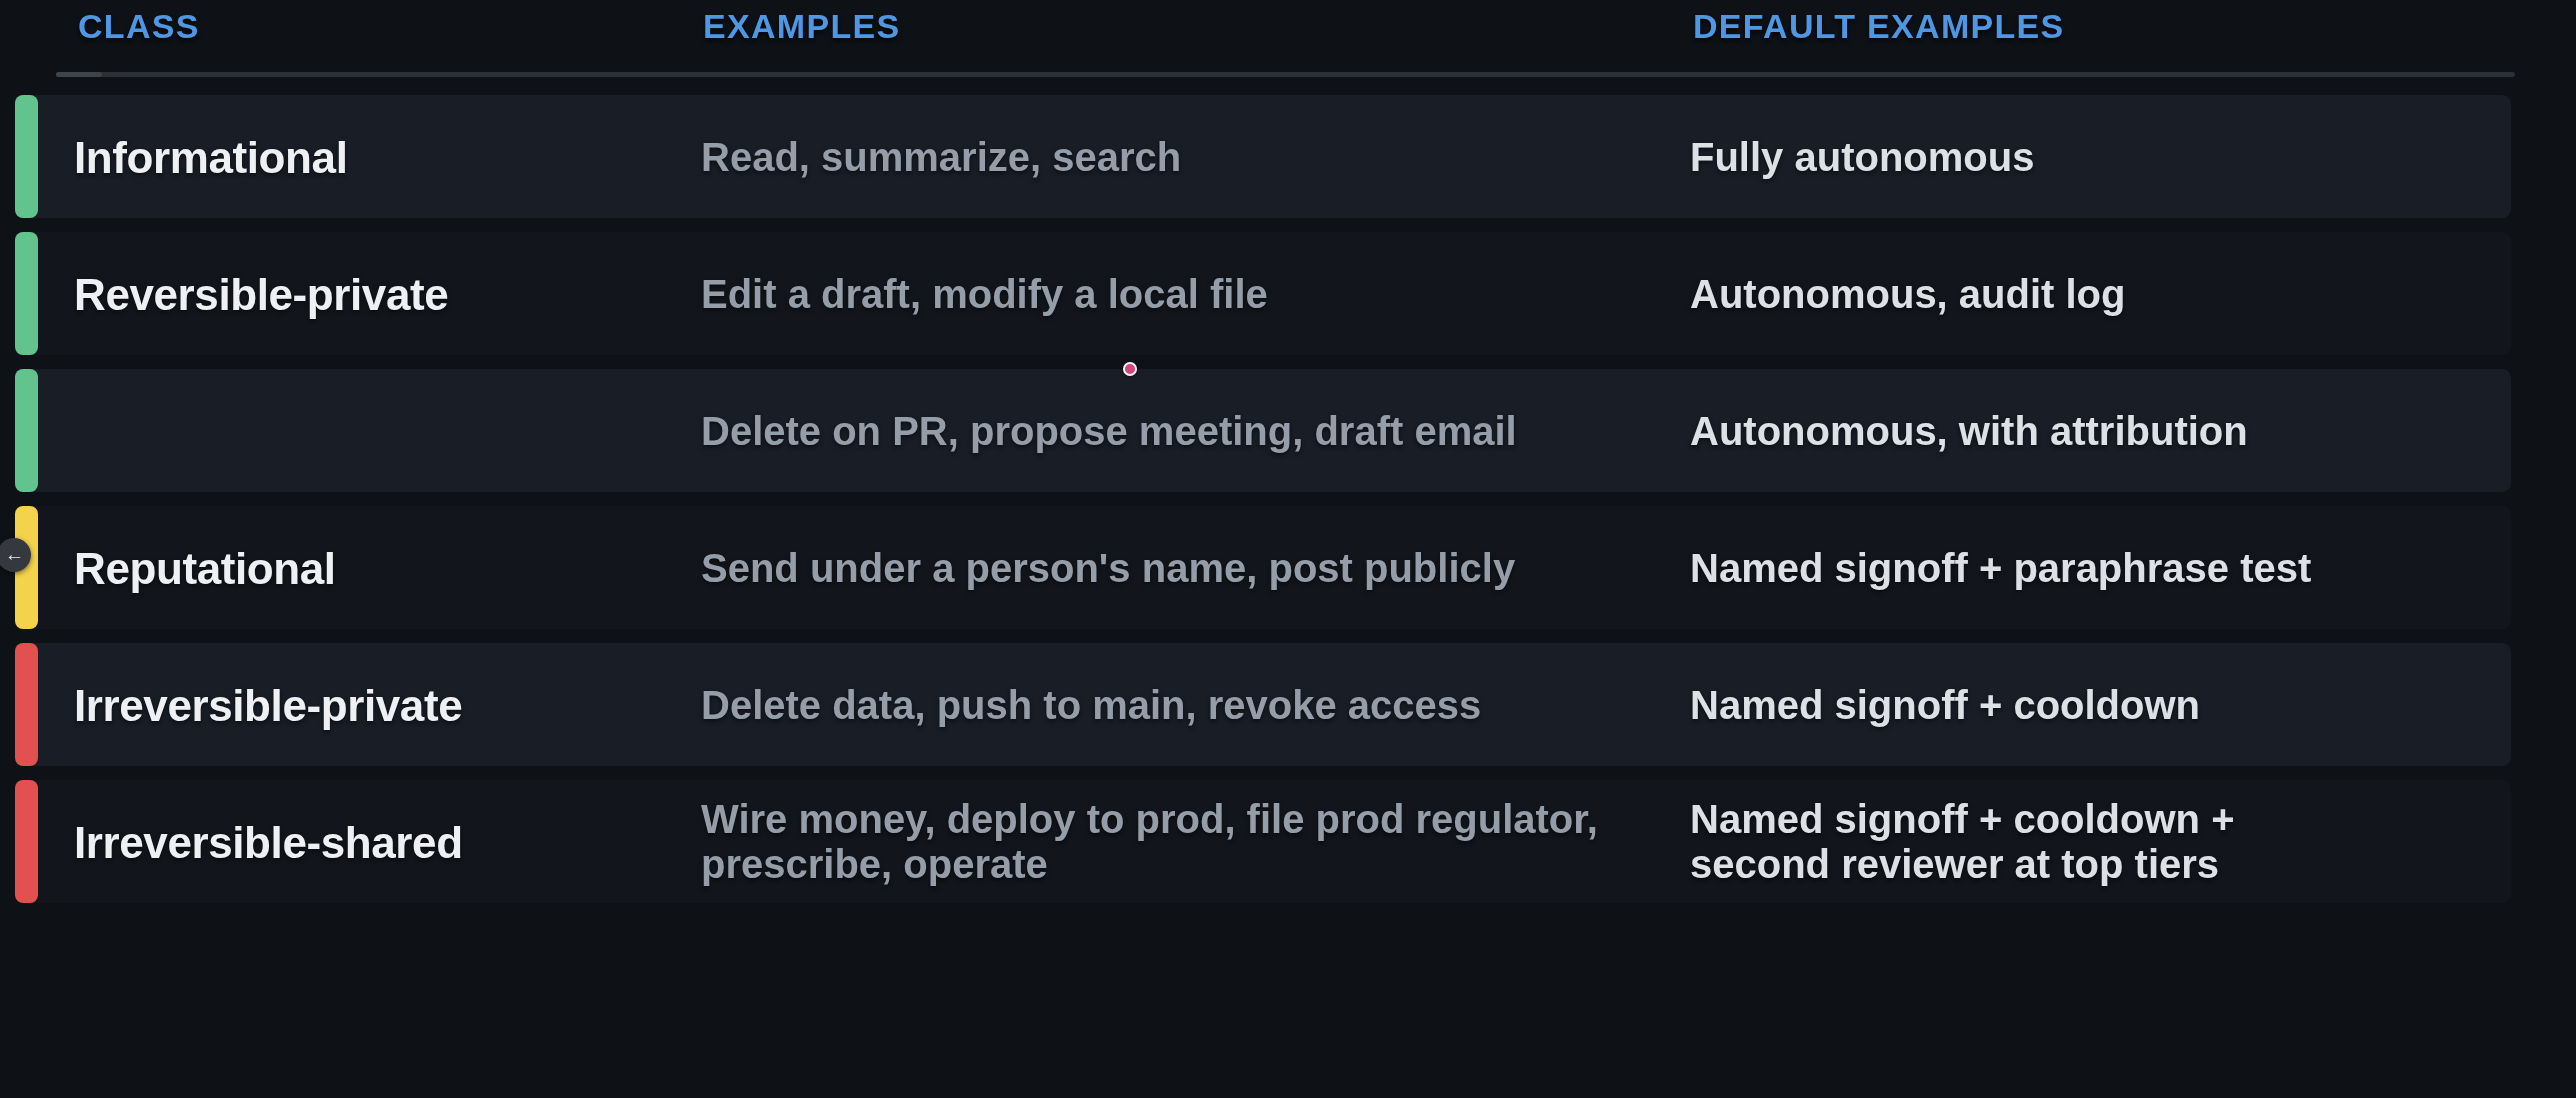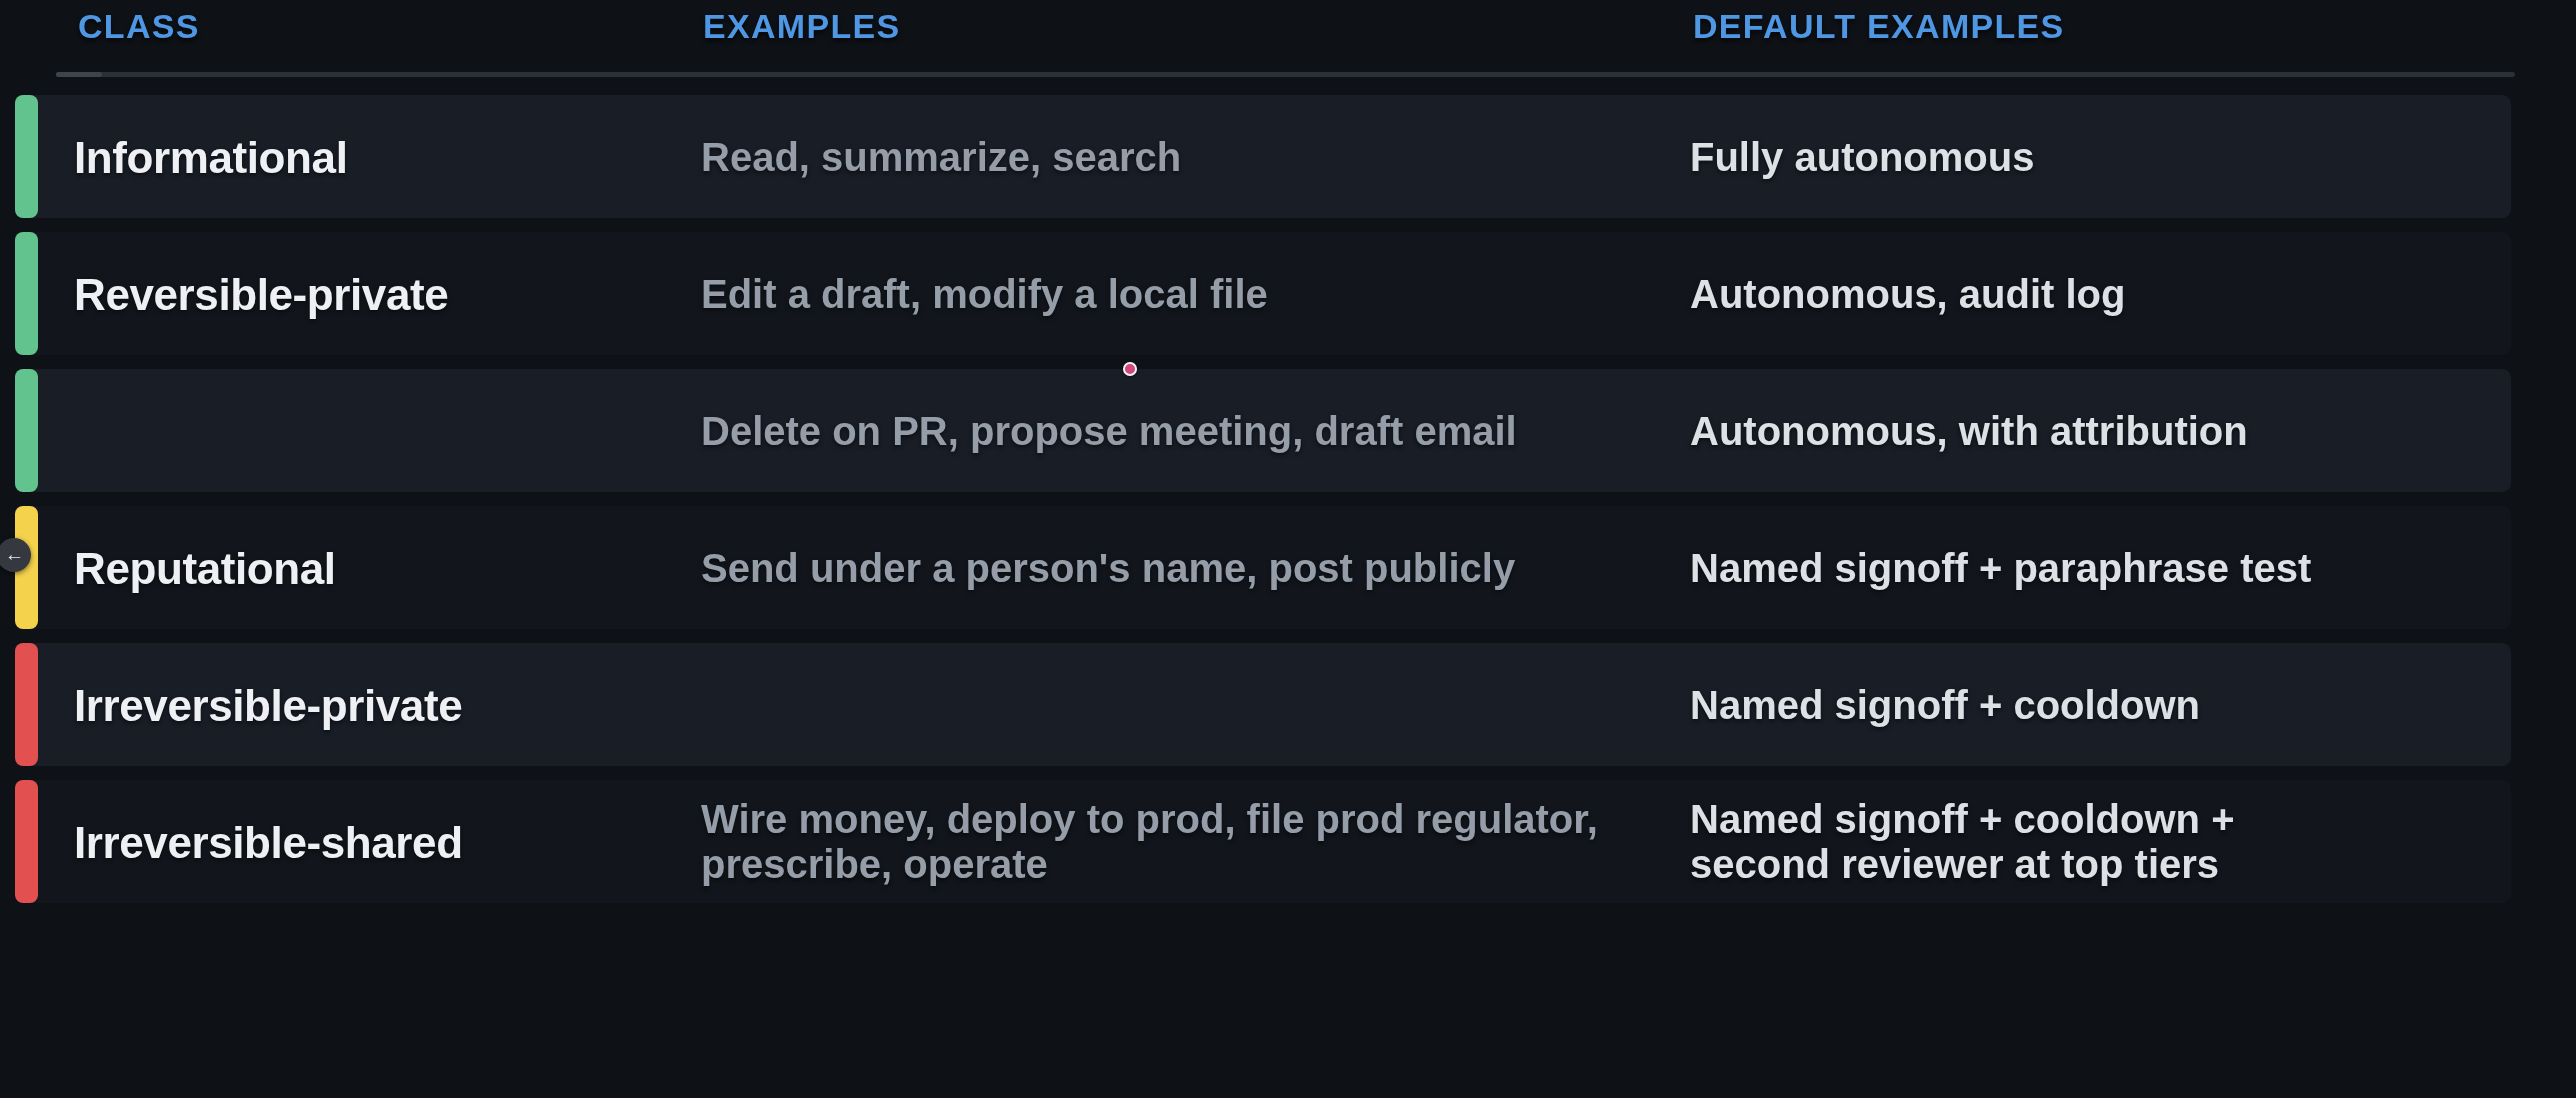--- a/index.html
+++ b/index.html
@@ -110,20 +110,21 @@
   </div>
   <div class="row" style="--bar: #f5d24b;">
     <span class="bar"></span>
     <div class="cell class">Reputational</div>
     <div class="cell examples">Send under a person's name, post publicly</div>
     <div class="cell posture">Named signoff + paraphrase test</div>
   </div>
   <div class="row" style="--bar: #e25050;">
     <span class="bar"></span>
     <div class="cell class">Irreversible-private</div>
+    <div class="cell examples">Delete data, push to main, revoke access</div>
     <div class="cell posture">Named signoff + cooldown</div>
   </div>
   <div class="row" style="--bar: #e25050;">
     <span class="bar"></span>
     <div class="cell class">Irreversible-shared</div>
     <div class="cell examples">Wire money, deploy to prod, file prod regulator,
 prescribe, operate</div>
     <div class="cell posture">Named signoff + cooldown +
 second reviewer at top tiers</div>
   </div>

